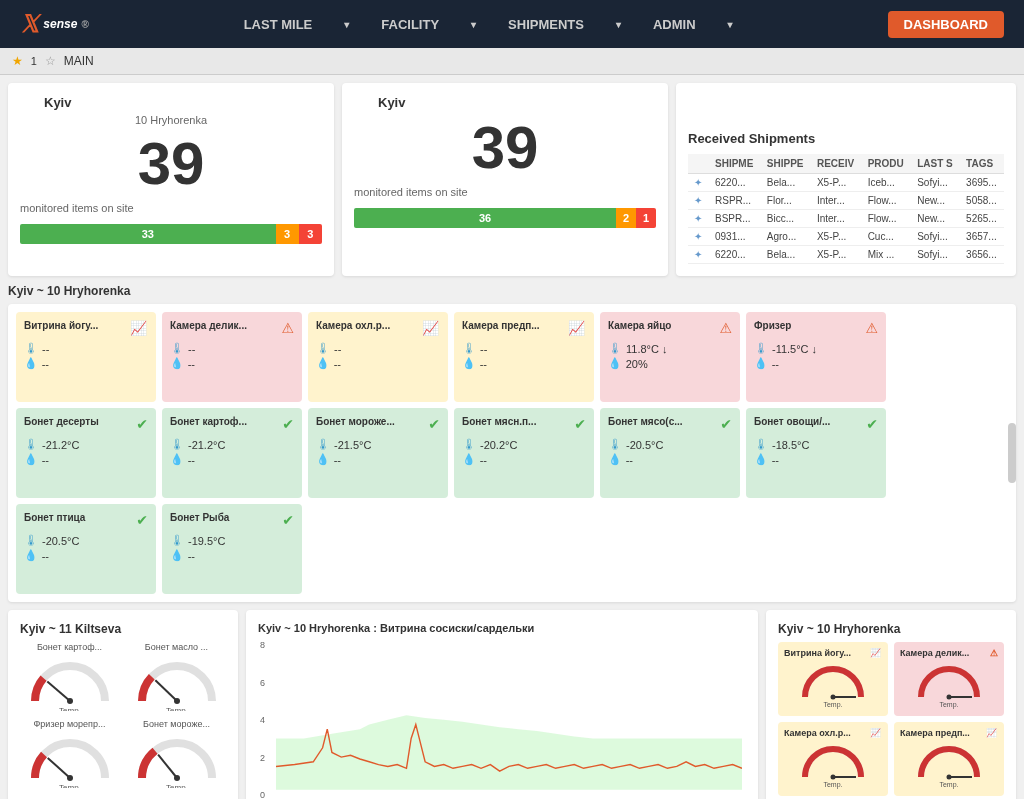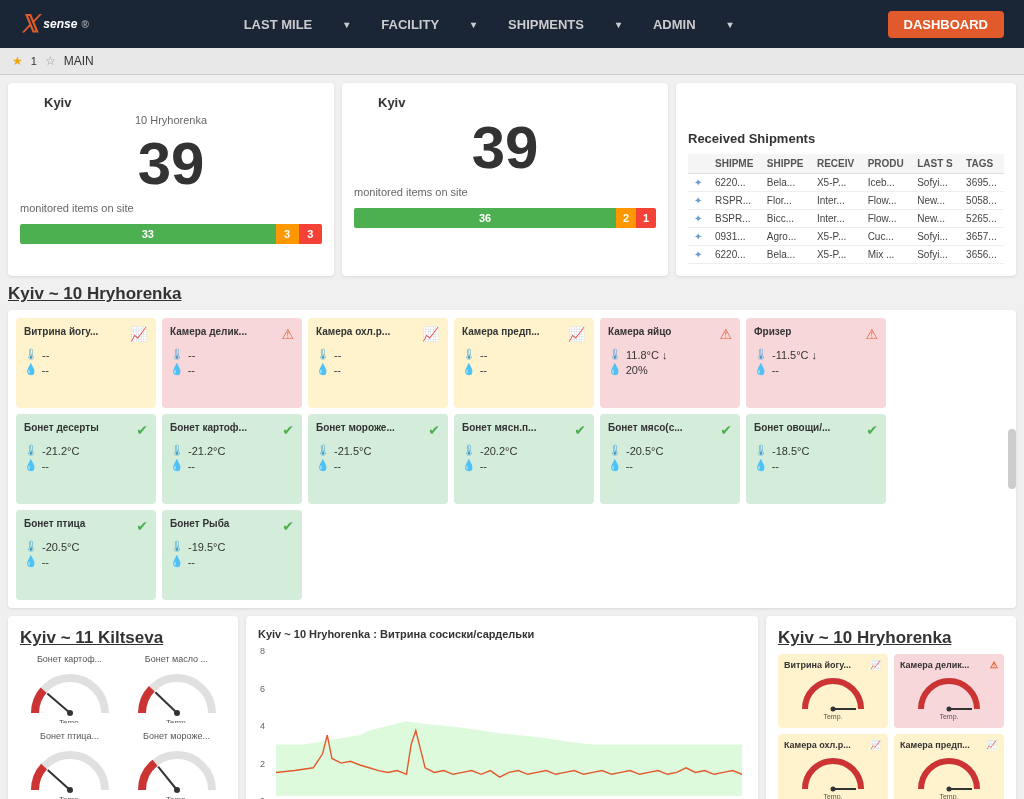--- a/index.html
+++ b/index.html
@@ -103,21 +103,21 @@
       font-weight: bold;
       color: #555;
     }
     .shipments-table td {
       padding: 3px 6px;
       border-bottom: 1px solid #eee;
       color: #444;
     }
 
     
-    .section-title { font-size: 17px; font-weight: bold; margin-bottom: 6px; text-decoration: underline; }
+    .section-title { font-size: 12px; font-weight: bold; margin-bottom: 6px; }
 
     
     .monitor-row {
       display: flex;
       flex-wrap: wrap;
       gap: 6px;
     }
 
     .monitor-card {
       width: 140px;
@@ -536,21 +536,21 @@
 
     <line x1="45" y1="45" x2="23.347193157049144" y2="24.235704783887787" stroke="#333" stroke-width="2"></line>
     <circle cx="45" cy="45" r="3" fill="#333"></circle>
 
     <text x="45" y="57" text-anchor="middle" font-size="8" fill="#555">Temp.</text>
     <text x="45" y="67" text-anchor="middle" font-size="9" fill="#333" font-weight="bold">-22.7°C</text>
   </svg>
     </div>
   </div>
           <div class="gauge-item">
-    <div class="gauge-label">Бонет птица...</div>
+    <div class="gauge-label">Фризер морепр...</div>
     <div class="gauge-wrapper">
       <svg width="90" height="55" viewBox="0 0 90 55">
 
     <path d="M 10 45 A 35 35 0 0 1 80 45" fill="none" stroke="#e0e0e0" stroke-width="8"></path>
 
     <path d="M 10 45 A 35 35 0 0 1 80 45" fill="none" stroke="#cc3333" stroke-width="8" stroke-dasharray="25.656340004316643 84.29940287132611" stroke-dashoffset="0"></path>
 
     <line x1="45" y1="45" x2="22.70565523567818" y2="24.92608180923425" stroke="#333" stroke-width="2"></line>
     <circle cx="45" cy="45" r="3" fill="#333"></circle>
 

